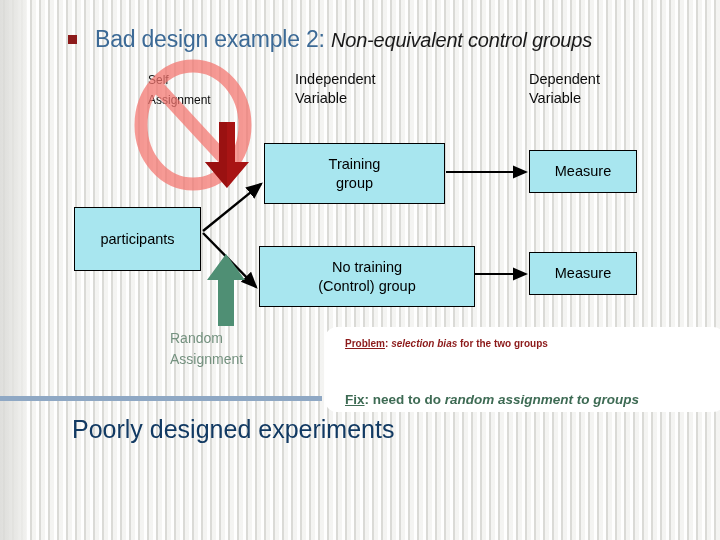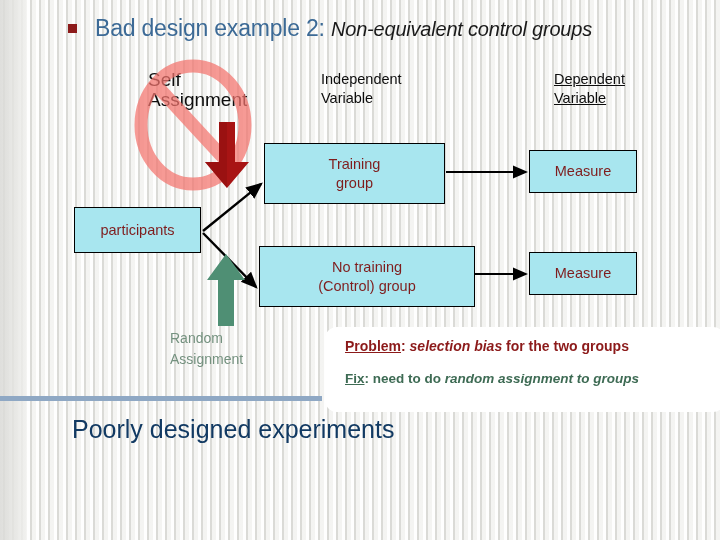--- a/index.html
+++ b/index.html
@@ -36,21 +36,21 @@
     position: absolute;
     left: 0; top: 0;
     width: 26px; height: 540px;
     background: linear-gradient(to right, #d9d9d6 0%, #e6e6e3 60%, #f0f0ee 100%);
     opacity: 0.85;
   }
 
   
   #header {
     position: absolute;
-    left: 0; top: 7px;
+    left: 0; top: 18px;
     width: 720px;
     height: 40px;
     display: flex;
     align-items: center;
   }
   #bullet-square {
     position: absolute;
     left: 68px;
     top: 17px;
     width: 9px;
@@ -73,29 +73,29 @@
   }
 
   
   .col-label {
     position: absolute;
     font-size: 14.5px;
     color: #0d0d0d;
     line-height: 19px;
     white-space: pre-line;
   }
-  #label-iv { left: 295px; top: 70px; margin-left: 26px; }
-  #label-dv { left: 554px; top: 70px; text-decoration: underline; }
+  #label-iv { left: 295px; top: 70px; }
+  #label-dv { left: 529px; top: 70px; }
 
   
   #self-assignment-text {
     position: absolute;
     left: 148px;
     top: 70px;
-    font-size: 19px;
+    font-size: 12px;
     line-height: 20px;
     color: #0d0d0d;
     white-space: pre-line;
     z-index: 3;
   }
 
   
   #no-sign {
     position: absolute;
     left: 133px;
@@ -130,26 +130,26 @@
   .flow-box {
     position: absolute;
     background: #a8e6ef;
     border: 1.5px solid #000;
     display: flex;
     align-items: center;
     justify-content: center;
     text-align: center;
     font-size: 14.5px;
     line-height: 19px;
-    color: #7f1d1d;
+    color: #000000;
     white-space: pre-line;
     box-sizing: border-box;
     z-index: 6;
   }
-  #box-participants { left: 74px;  top: 207px; width: 127px; height: 46px; }
+  #box-participants { left: 74px;  top: 207px; width: 127px; height: 64px; }
   #box-training     { left: 264px; top: 143px; width: 181px; height: 61px; }
   #box-control      { left: 259px; top: 246px; width: 216px; height: 61px; }
   #box-measure-1    { left: 529px; top: 150px; width: 108px; height: 43px; }
   #box-measure-2    { left: 529px; top: 252px; width: 108px; height: 43px; }
 
   
   #connectors {
     position: absolute;
     left: 0; top: 0;
     width: 720px; height: 540px;
@@ -177,31 +177,31 @@
     height: 85px;
     background: #ffffff;
     border-radius: 12px;
     z-index: 7;
     box-shadow: 0 0 0 0 rgba(0,0,0,0);
   }
   #problem-line {
     position: absolute;
     left: 20px;
     top: 11px;
-    font-size: 14px;
+    font-size: 10px;
     color: #8c1a1a;
     font-weight: bold;
     white-space: nowrap;
   }
   #problem-line .lead { text-decoration: underline; }
   #problem-line .em { font-style: italic; }
   #fix-line {
     position: absolute;
     left: 20px;
-    top: 44px;
+    top: 65px;
     font-size: 13.5px;
     color: #3e6b54;
     font-weight: bold;
     white-space: nowrap;
   }
   #fix-line .lead { text-decoration: underline; }
   #fix-line .em { font-style: italic; }
 
   
   #divider {

